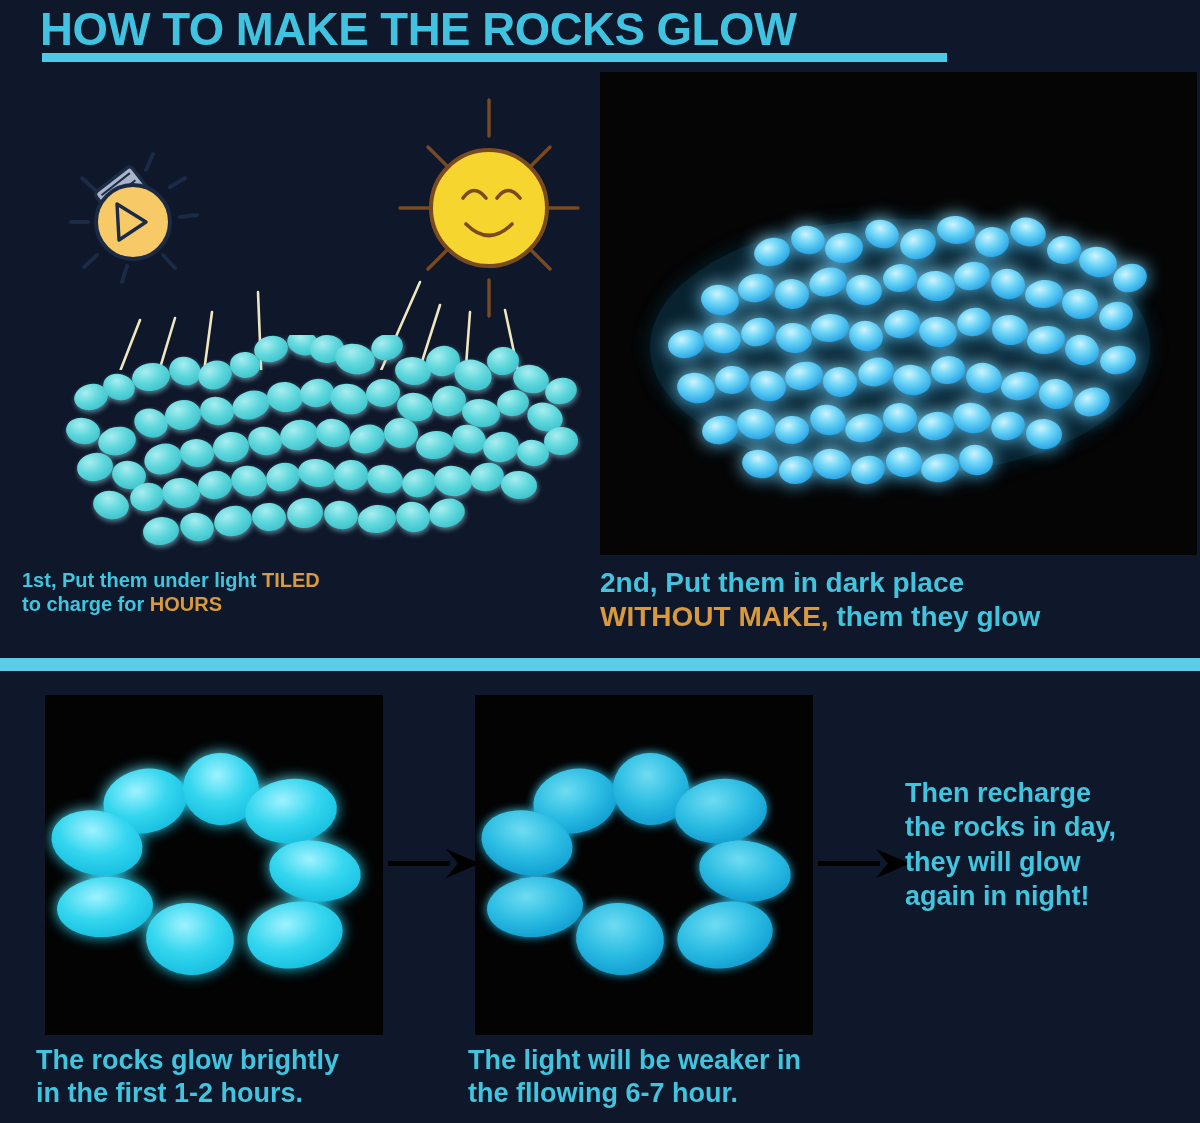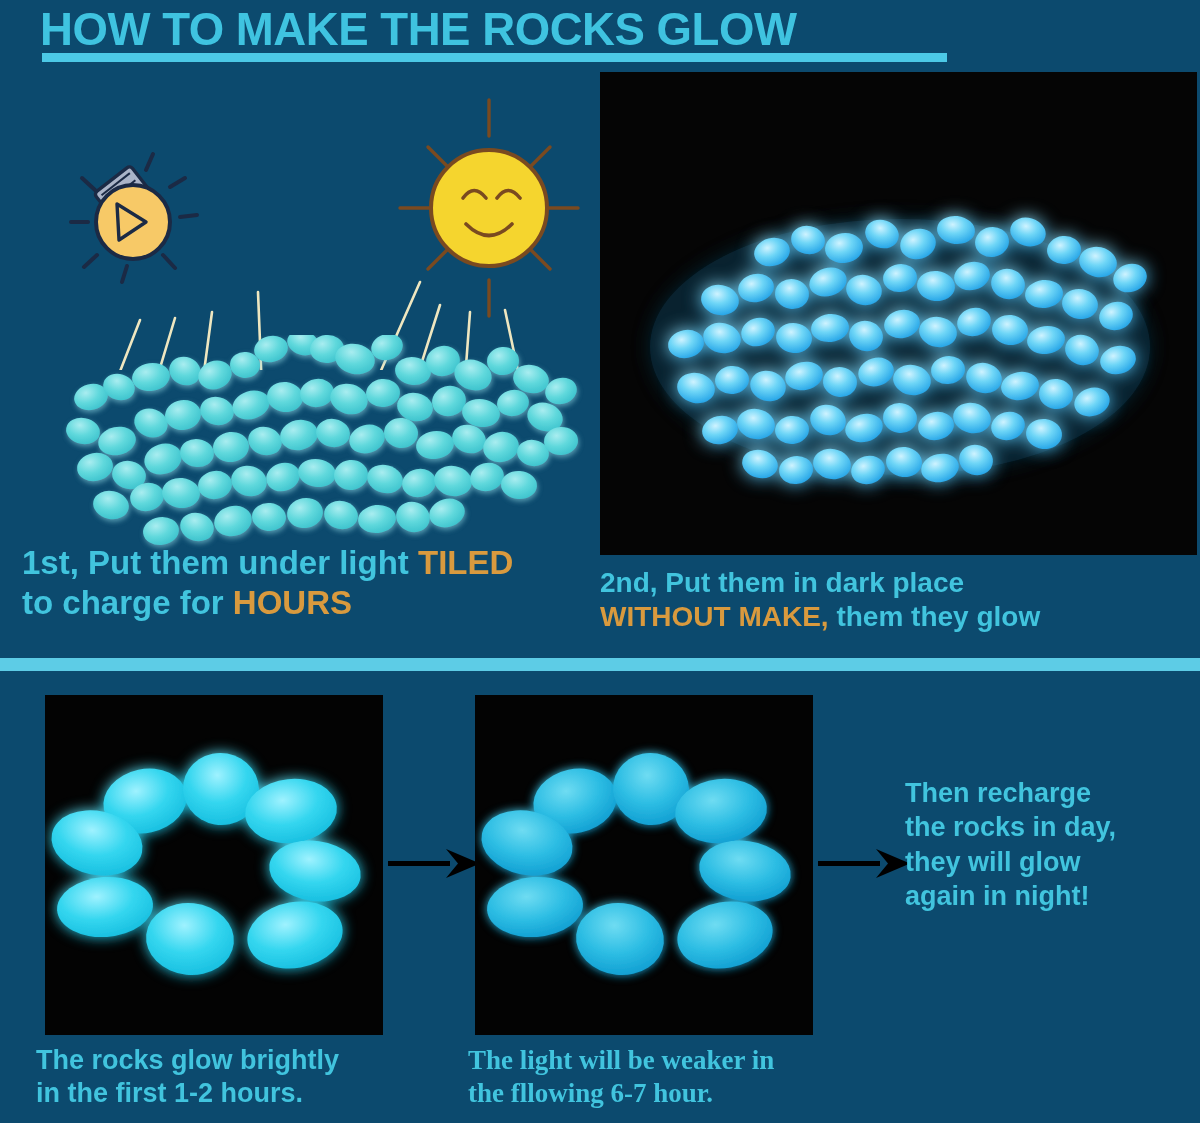--- a/index.html
+++ b/index.html
@@ -2,21 +2,21 @@
 <html><head>
 <meta charset="utf-8">
 <style>
   * { box-sizing: border-box; margin: 0; padding: 0; }
   html, body {
     width: 1200px; height: 1123px;
     background: #ffffff;
     font-family: "Liberation Sans", sans-serif;
     overflow: hidden;
   }
-  #page { position: relative; width: 1200px; height: 1123px; background: #0c4a6e; }
+  #page { position: relative; width: 1200px; height: 1123px; background: #0f172a; }
 
   
   .title-wrap { position: absolute; left: 40px; top: 4px; width: 930px; }
   .title {
     font-family: "Liberation Sans", sans-serif;
     font-weight: bold;
     font-size: 47px;
     line-height: 50px;
     letter-spacing: -0.5px;
     color: #3FC3E0;
@@ -52,24 +52,24 @@
   .pile-white { position: absolute; left: 55px; top: 335px; width: 530px; height: 225px; }
 
   
   .caption {
     position: absolute;
     font-family: "Liberation Sans", sans-serif;
     font-weight: bold;
     color: #41C4DE;
     line-height: 1.22;
   }
-  .cap-1 { left: 22px; top: 543px; width: 570px; font-size: 33px; }
+  .cap-1 { left: 22px; top: 568px; width: 570px; font-size: 20px; }
   .cap-2 { left: 600px; top: 566px; width: 600px; font-size: 28px; }
   .cap-3 { left: 36px; top: 1044px; width: 420px; font-size: 27px; }
-  .cap-4 { left: 468px; top: 1044px; width: 440px; font-size: 27px; font-family: Liberation Serif, serif; }
+  .cap-4 { left: 468px; top: 1044px; width: 440px; font-size: 27px; }
   .cap-right {
     left: 905px; top: 776px; width: 290px; font-size: 27px;
     line-height: 1.27;
   }
   .hl { color: #D99A3E; }
 
   
   .arrow { position: absolute; height: 40px; }
   .arrow .shaft {
     position: absolute; left: 0; top: 18px; height: 5px; background: #000;

